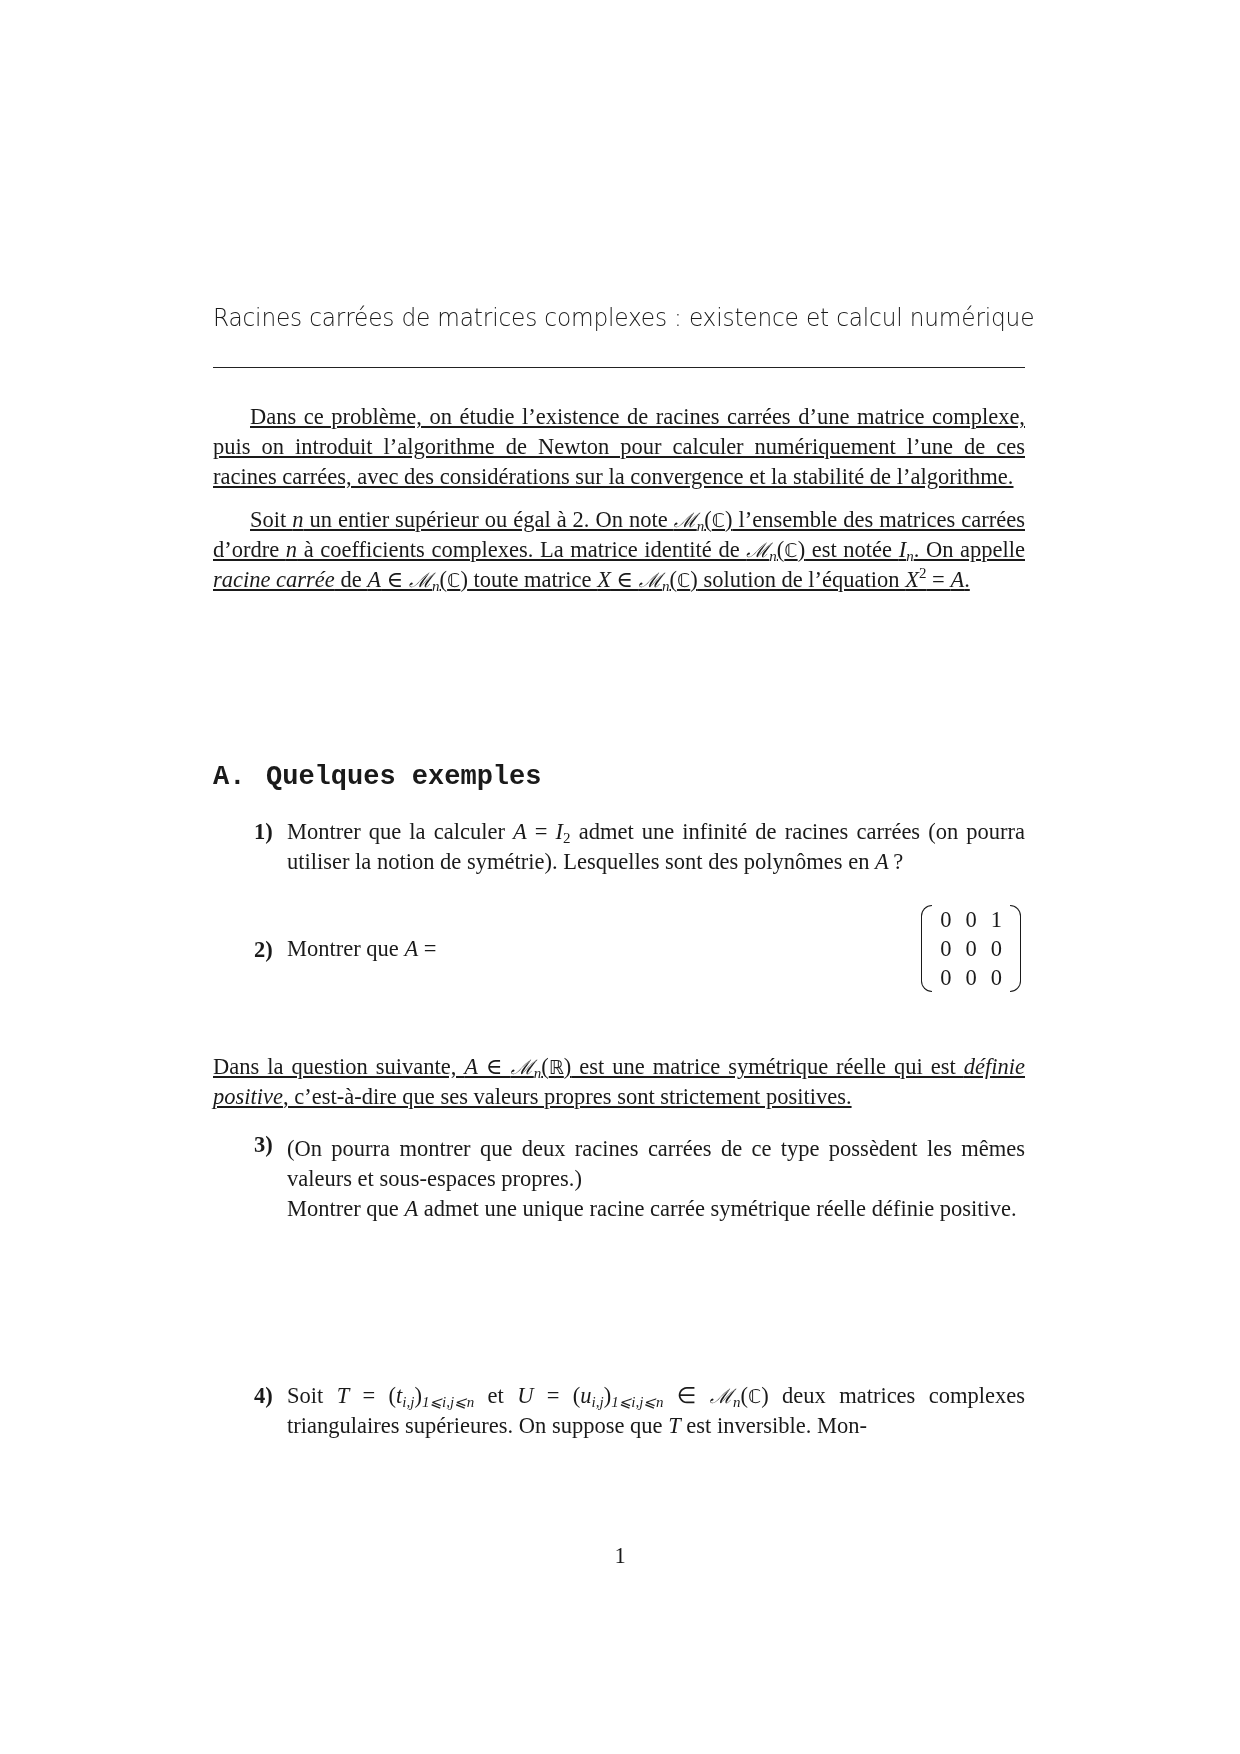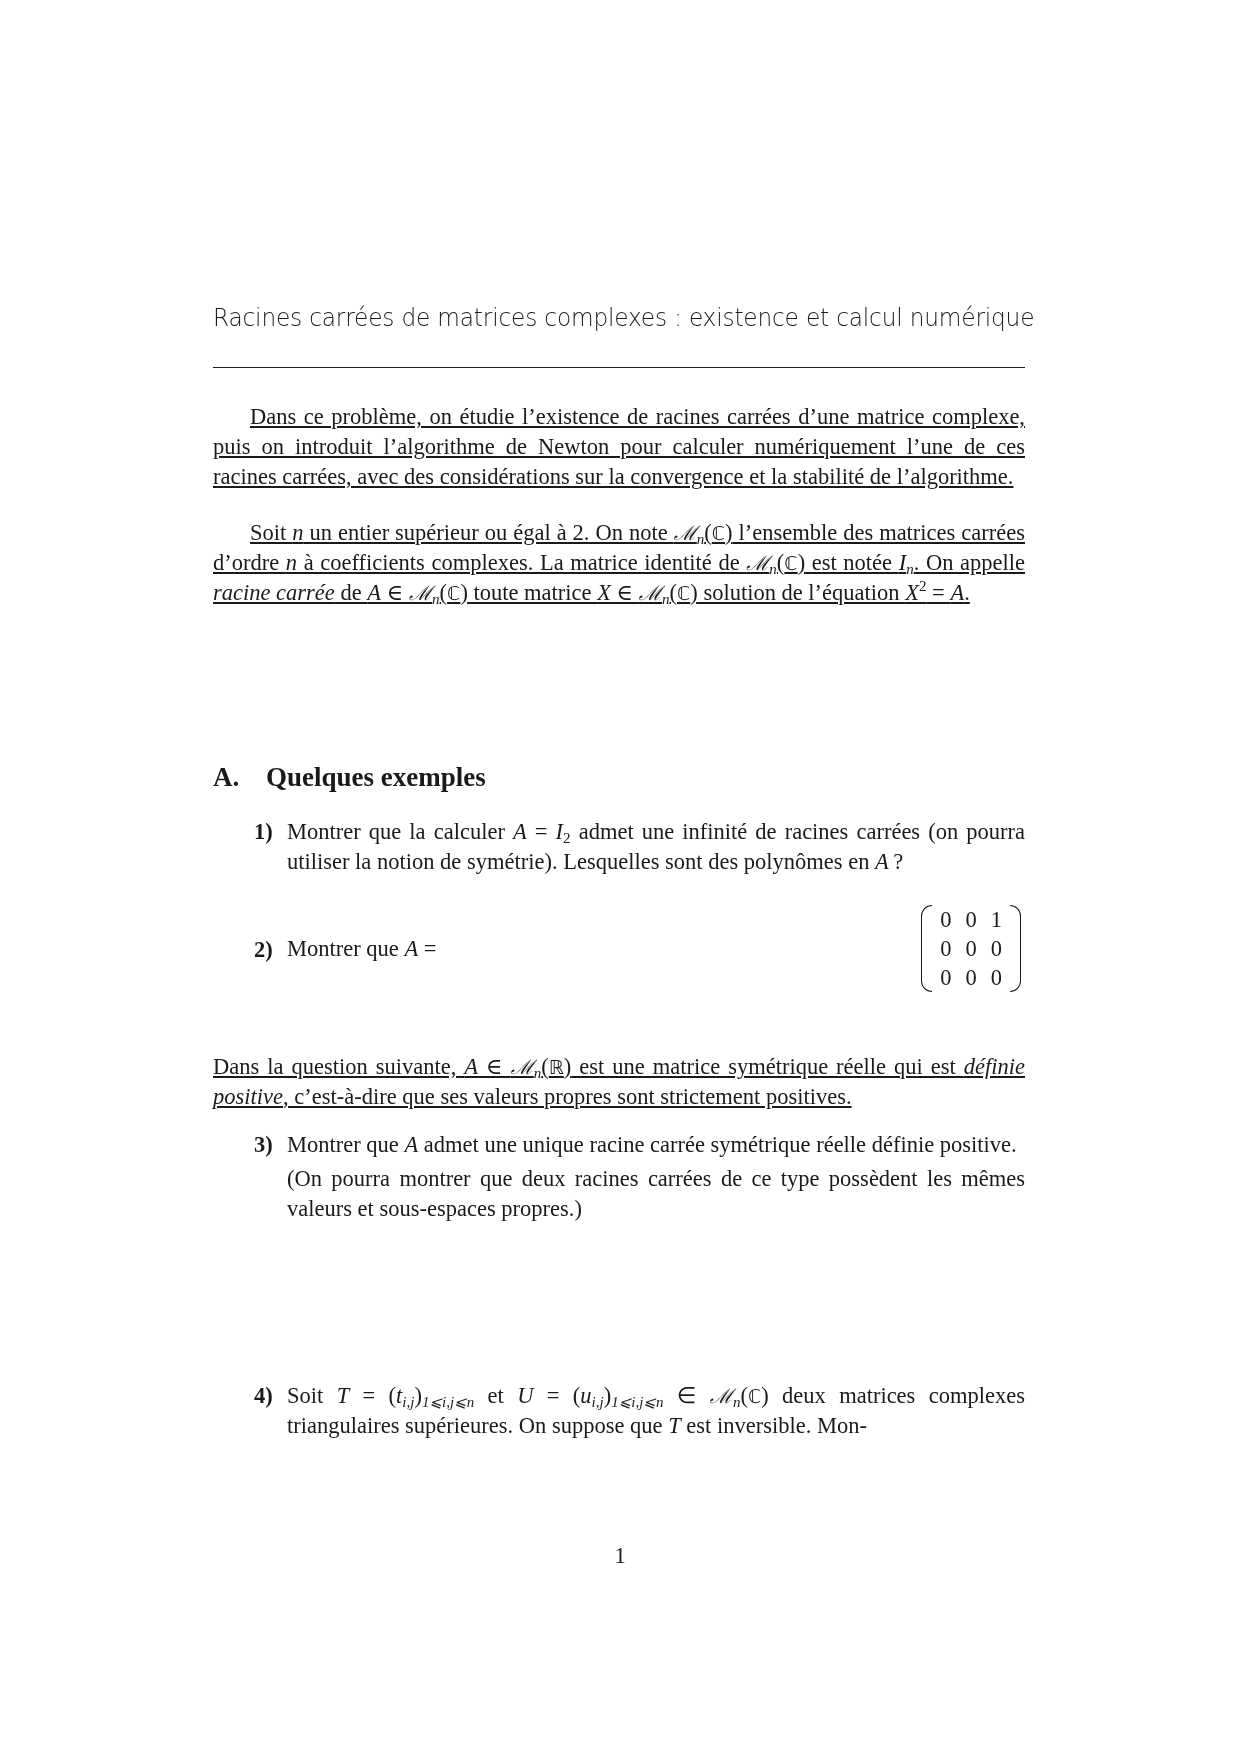--- a/index.html
+++ b/index.html
@@ -7,21 +7,21 @@
       font-family: "DejaVu Serif", "Liberation Serif", serif; }
     .page { position: absolute; left: 0; top: 0; width: 1240px; height: 1290px; }
     .hdr { position: absolute; left: 213px; top: 303px; width: 840px; white-space: nowrap;
       font-family: "DejaVu Sans", "Liberation Sans", sans-serif; font-size: 25px; font-weight: 300; letter-spacing: -0.2px; color:#1a1a1a; transform: scaleX(0.93); transform-origin: left top; }
     .rule { position: absolute; left: 213px; top: 367px; width: 812px; height: 0; border-top: 1.3px solid #222; }
     .txt { position: absolute; left: 213px; width: 812px; font-family: "Liberation Serif", "DejaVu Serif", serif;
       font-size: 22.5px; line-height: 30px; text-align: justify; }
     .txt p { margin: 0; text-decoration: underline; }
     .ind { text-indent: 37px; }
     i, .m { font-style: italic; }
-    .sec { position: absolute; left: 213px; font-family: Liberation Serif, serif; font-weight: bold; font-size: 27px; }
+    .sec { position: absolute; left: 213px; font-family: Liberation Mono, monospace; font-weight: bold; font-size: 27px; }
     .sec .lbl { display: inline-block; width: 53px; }
     .q { position: absolute; left: 213px; width: 812px; font-family: "Liberation Serif", serif; font-size: 22.5px; line-height: 30px; text-align: justify; }
     .q .num { position: absolute; left: 41px; font-weight: bold; }
     .q .body { margin-left: 74px; }
     .q .body p { margin: 0; }
     sub { font-size: 15px; vertical-align: -4px; line-height: 0; }
     sup { font-size: 15px; vertical-align: 9px; line-height: 0; }
     .script { font-family: "DejaVu Serif", serif; font-style: italic; font-size: 20px; }
     .bb { font-family: "DejaVu Sans", sans-serif; font-size: 19px; }
     .matrix { display: inline-block; vertical-align: middle; position: relative; padding: 0 12px; margin: 0 4px; }
@@ -39,21 +39,21 @@
 
 <div class="page">
 
   <div class="hdr">Racines carrées de matrices complexes : existence et calcul numérique</div>
   <div class="rule"></div>
 
   <div class="txt" style="top:402px;">
     <p class="ind">Dans ce problème, on étudie l’existence de racines carrées d’une matrice complexe, puis on introduit l’algorithme de Newton pour calculer numériquement l’une de ces racines carrées, avec des considérations sur la convergence et la stabilité de l’algorithme.</p>
   </div>
 
-  <div class="txt" style="top:518px;">
+  <div class="txt" style="top:505px;">
     <p class="ind">
       <span>Soit </span><i>n</i><span> un entier supérieur ou égal à 2. On note </span><span class="script">ℳ</span><sub class="m">n</sub>(<span class="bb">ℂ</span>)<span> l’ensemble des matrices carrées d’ordre </span><i>n</i><span> à coefficients complexes. La matrice identité de </span><span class="script">ℳ</span><sub class="m">n</sub>(<span class="bb">ℂ</span>)<span> est notée </span><i>I</i><sub class="m">n</sub><span>. On appelle </span><i>racine carrée</i><span> de </span><i>A</i><span> ∈ </span><span class="script">ℳ</span><sub class="m">n</sub>(<span class="bb">ℂ</span>)<span> toute matrice </span><i>X</i><span> ∈ </span><span class="script">ℳ</span><sub class="m">n</sub>(<span class="bb">ℂ</span>)<span> solution de l’équation </span><i>X</i><sup>2</sup><span> = </span><i>A</i>.
     </p>
   </div>
 
   <div class="sec" style="top:762px;">
     <span class="lbl">A.</span><span>Quelques exemples</span>
   </div>
 
   <div class="q" style="top:817px;">
@@ -95,22 +95,22 @@
 
   <div class="txt" style="top:1052px;">
     <p>
       <span>Dans la question suivante, </span><i>A</i><span> ∈ </span><span class="script">ℳ</span><sub class="m">n</sub>(<span class="bb">ℝ</span>)<span> est une matrice symétrique réelle qui est </span><i>définie positive</i><span>, c’est-à-dire que ses valeurs propres sont strictement positives.</span>
     </p>
   </div>
 
   <div class="q" style="top:1130px;">
     <span class="num">3)</span>
     <div class="body">
+      <p style="margin-top:4px;">(On pourra montrer que deux racines carrées de ce type possèdent les mêmes valeurs et sous-espaces propres.)</p>
       <p><span>Montrer que </span><i>A</i><span> admet une unique racine carrée symétrique réelle définie positive.</span></p>
-      <p style="margin-top:4px;">(On pourra montrer que deux racines carrées de ce type possèdent les mêmes valeurs et sous-espaces propres.)</p>
     </div>
   </div>
 
 
 
   <div class="q" style="top:1381px;">
     <span class="num">4)</span>
     <div class="body">
       <span>Soit </span><i>T</i><span> = </span>(<i>t</i><sub class="m">i,j</sub>)<sub class="m">1⩽i,j⩽n</sub><span> et </span><i>U</i><span> = </span>(<i>u</i><sub class="m">i,j</sub>)<sub class="m">1⩽i,j⩽n</sub><span> ∈ </span><span class="script">ℳ</span><sub class="m">n</sub>(<span class="bb">ℂ</span>)<span> deux matrices complexes triangulaires supérieures. On suppose que </span><i>T</i><span> est inversible. Mon-</span>
     </div>

